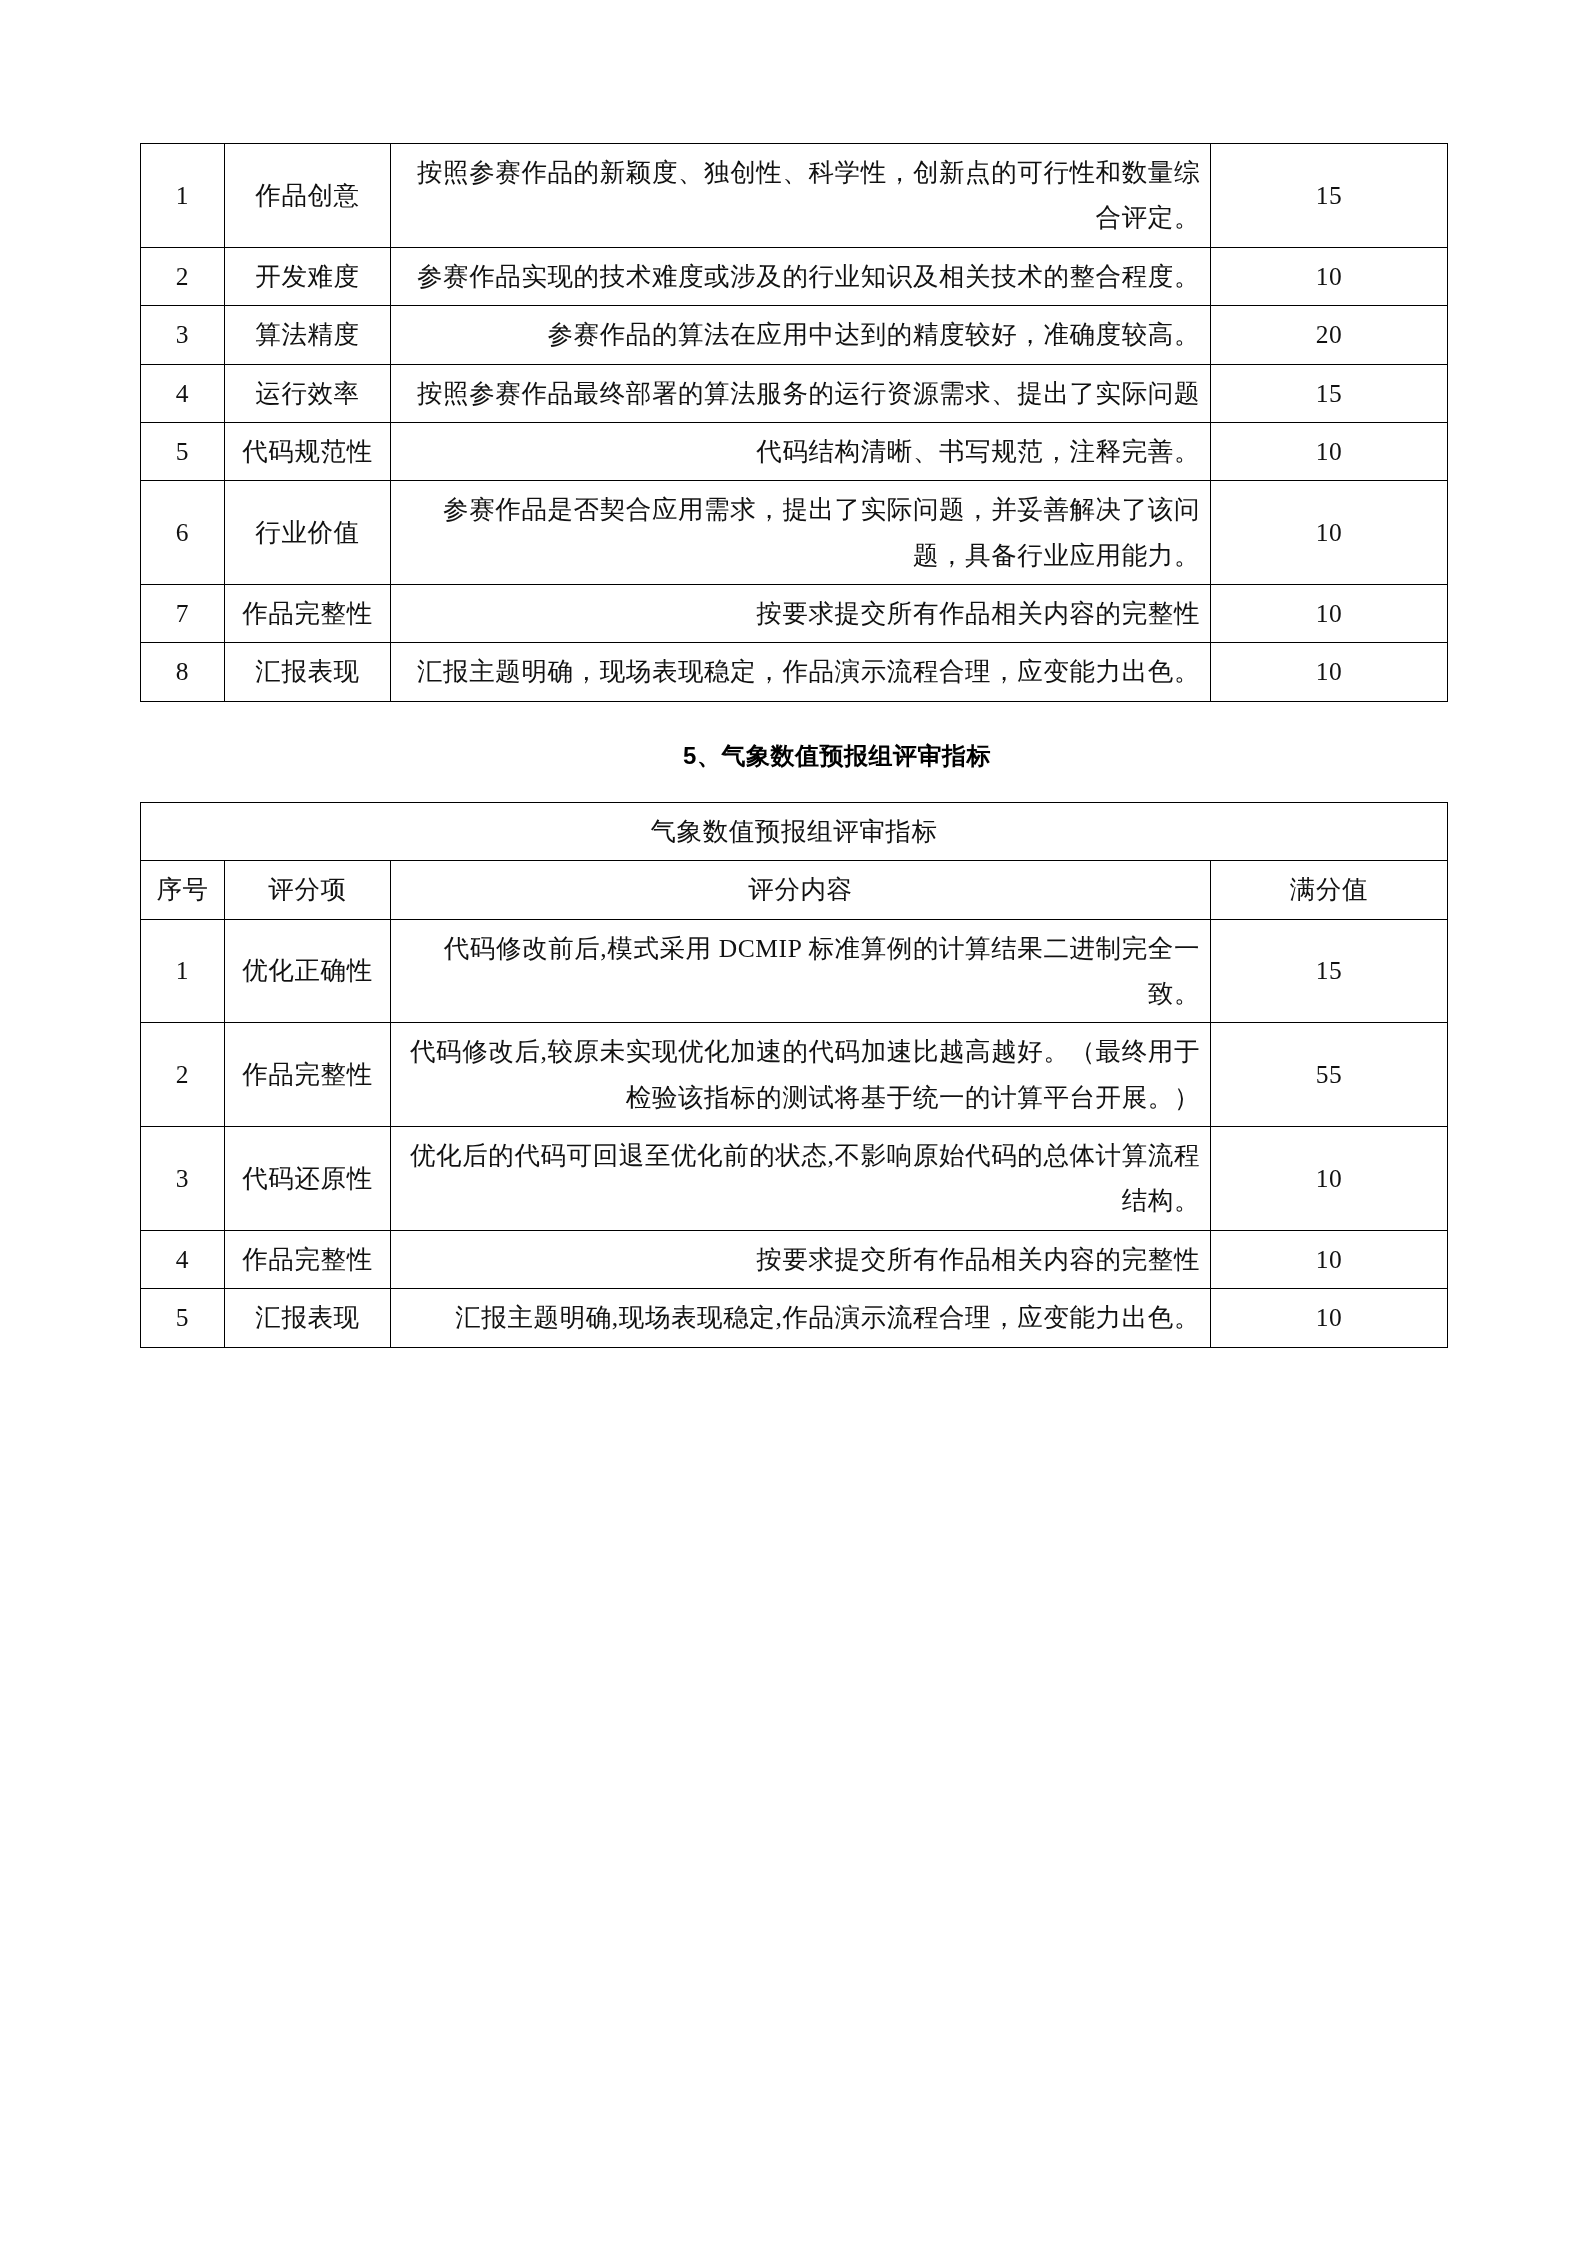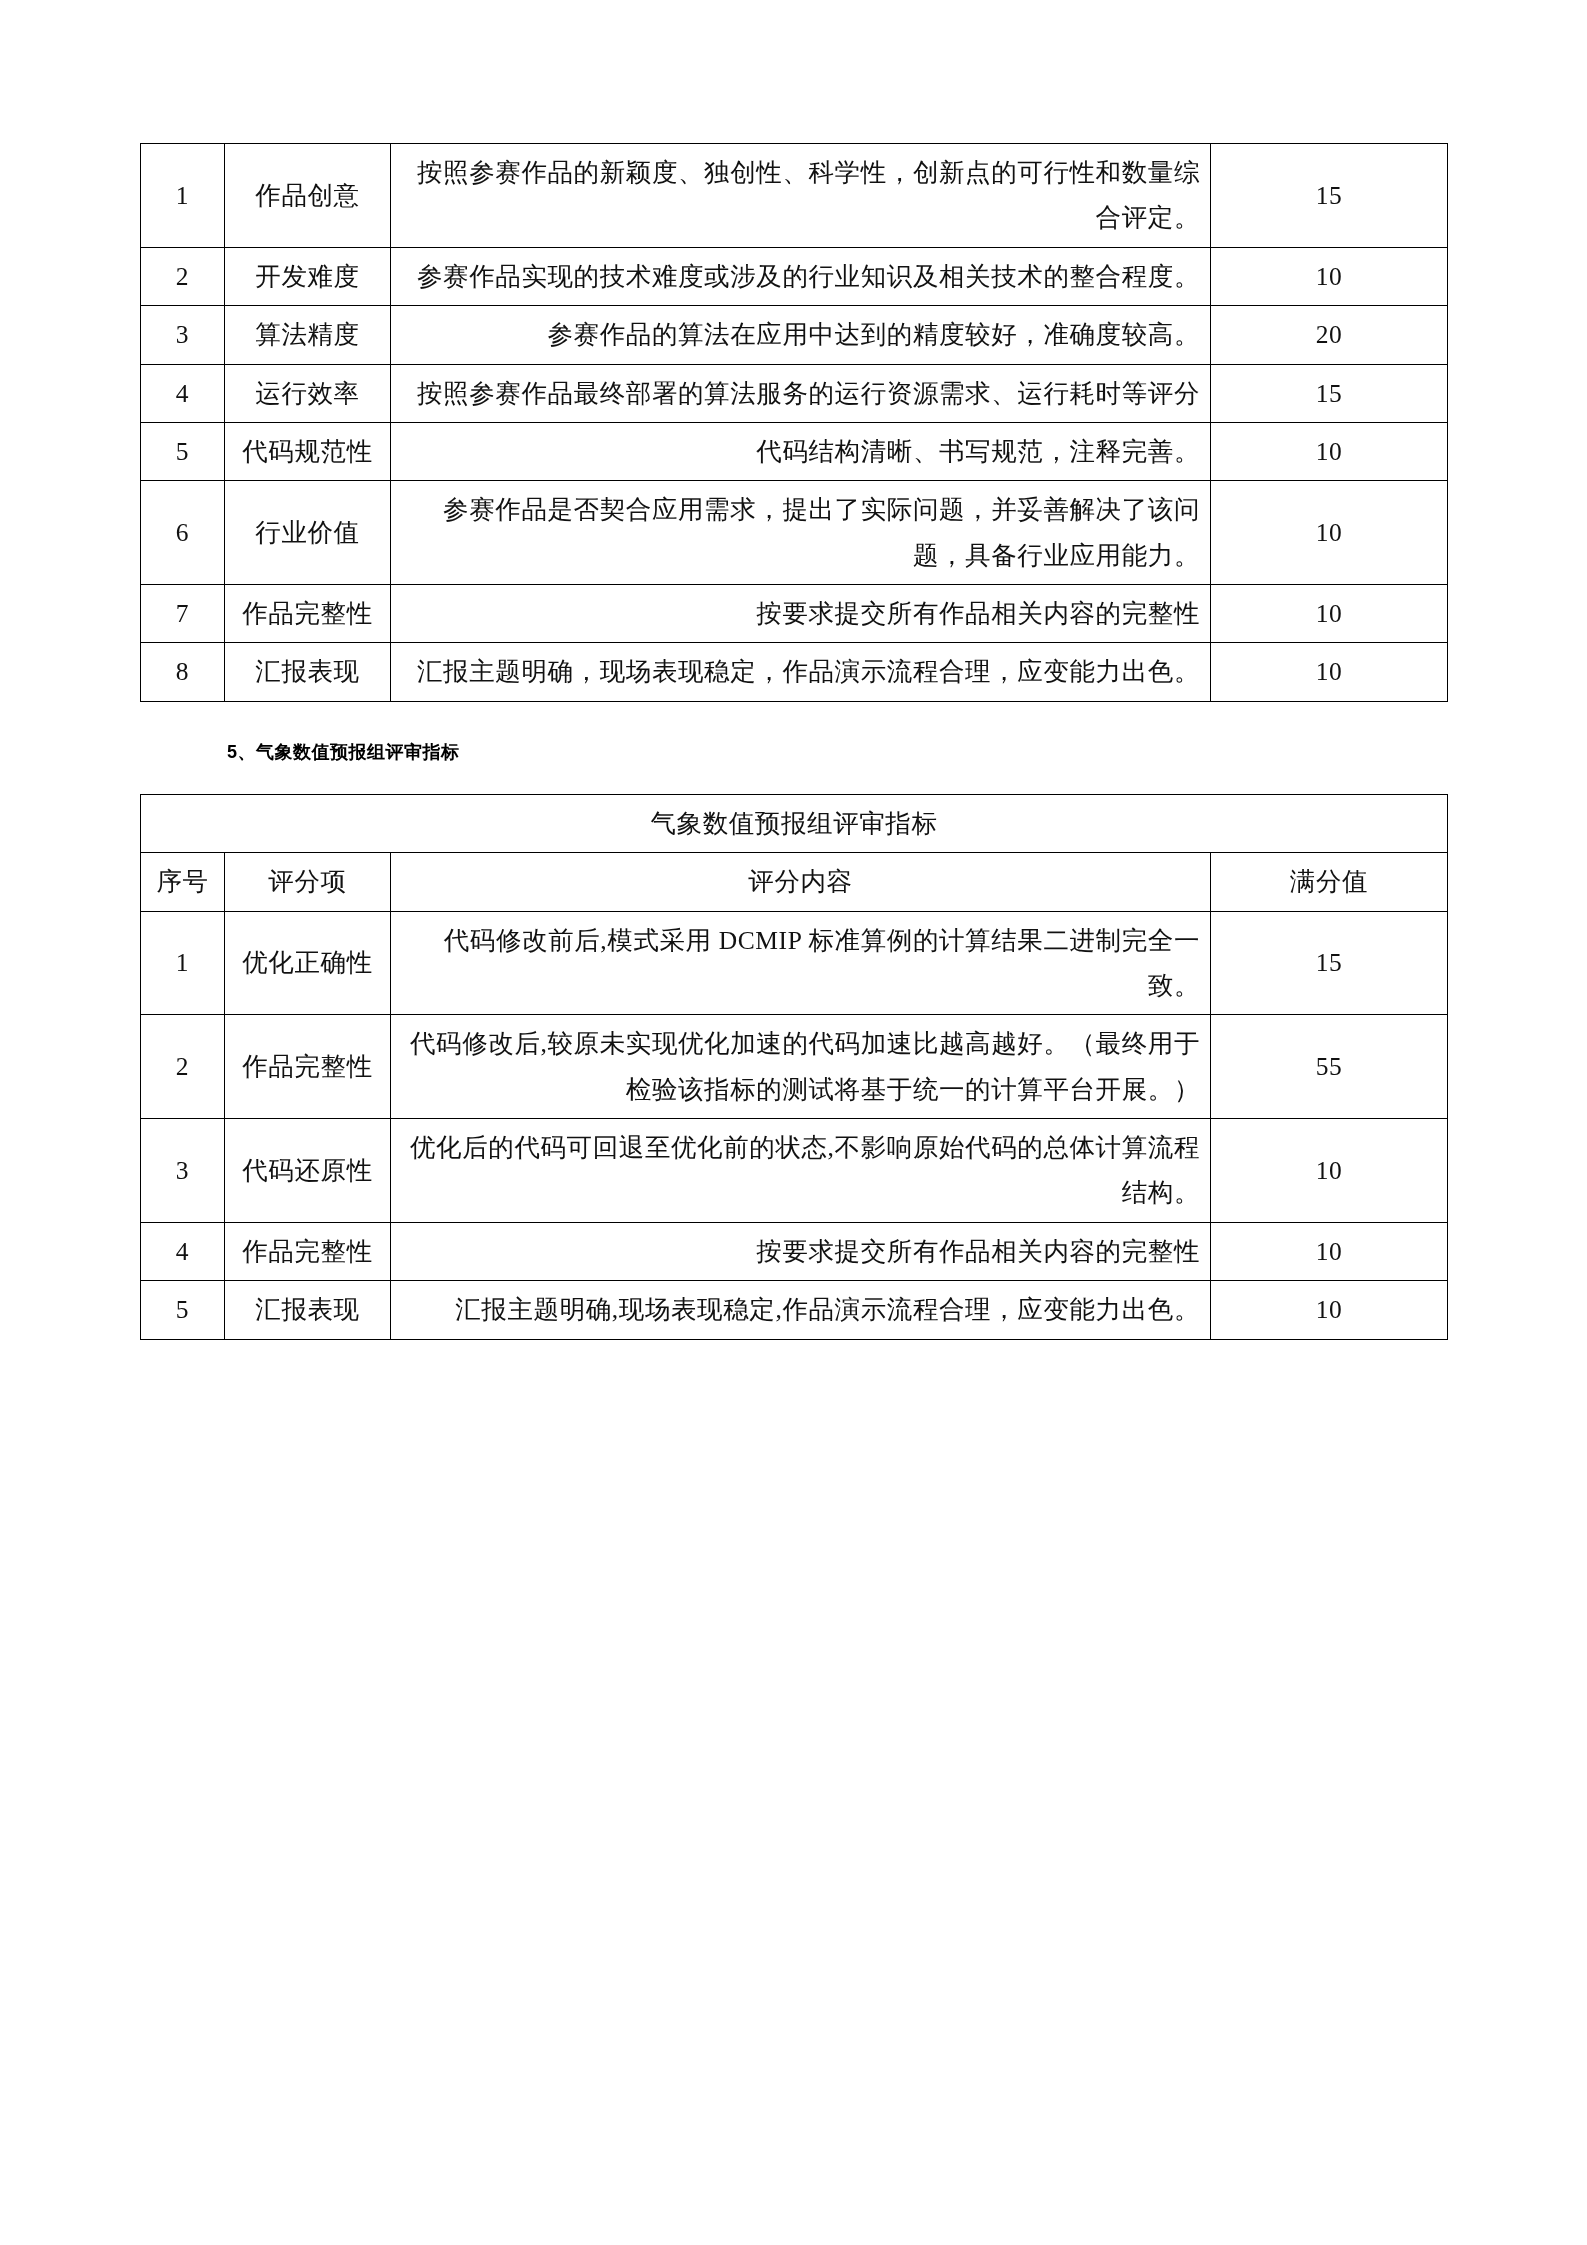--- a/index.html
+++ b/index.html
@@ -83,24 +83,25 @@
   .head-row td {
     text-align: center;
     font-size: 27px;
     padding: 20px 6px;
     letter-spacing: 2px;
   }
 
   .section-heading {
     font-family: "Liberation Sans", "DejaVu Sans", sans-serif;
     font-weight: bold;
-    font-size: 18px;
+    font-size: 24px;
     letter-spacing: 0.5px;
     padding-left: 87px;
     color: #000000;
+    text-align: center;
   }
   .gap-a { height: 38px; }
   .gap-b { height: 30px; }
   .gap-c { height: 36px; }
   .gap-d { height: 30px; }
 </style>
 </head>
 <body>
 
 <div class="page">
@@ -128,21 +129,21 @@
         </tr>
         <tr>
           <td class="cell-no">3</td>
           <td class="cell-item">算法精度</td>
           <td class="cell-desc">参赛作品的算法在应用中达到的精度较好，准确度较高。</td>
           <td class="cell-score">20</td>
         </tr>
         <tr>
           <td class="cell-no">4</td>
           <td class="cell-item">运行效率</td>
-          <td class="cell-desc">按照参赛作品最终部署的算法服务的运行资源需求、运行耗时等评分</td>
+          <td class="cell-desc">按照参赛作品最终部署的算法服务的运行资源需求、提出了实际问题</td>
           <td class="cell-score">15</td>
         </tr>
         <tr>
           <td class="cell-no">5</td>
           <td class="cell-item">代码规范性</td>
           <td class="cell-desc">代码结构清晰、书写规范，注释完善。</td>
           <td class="cell-score">10</td>
         </tr>
         <tr>
           <td class="cell-no">6</td>

